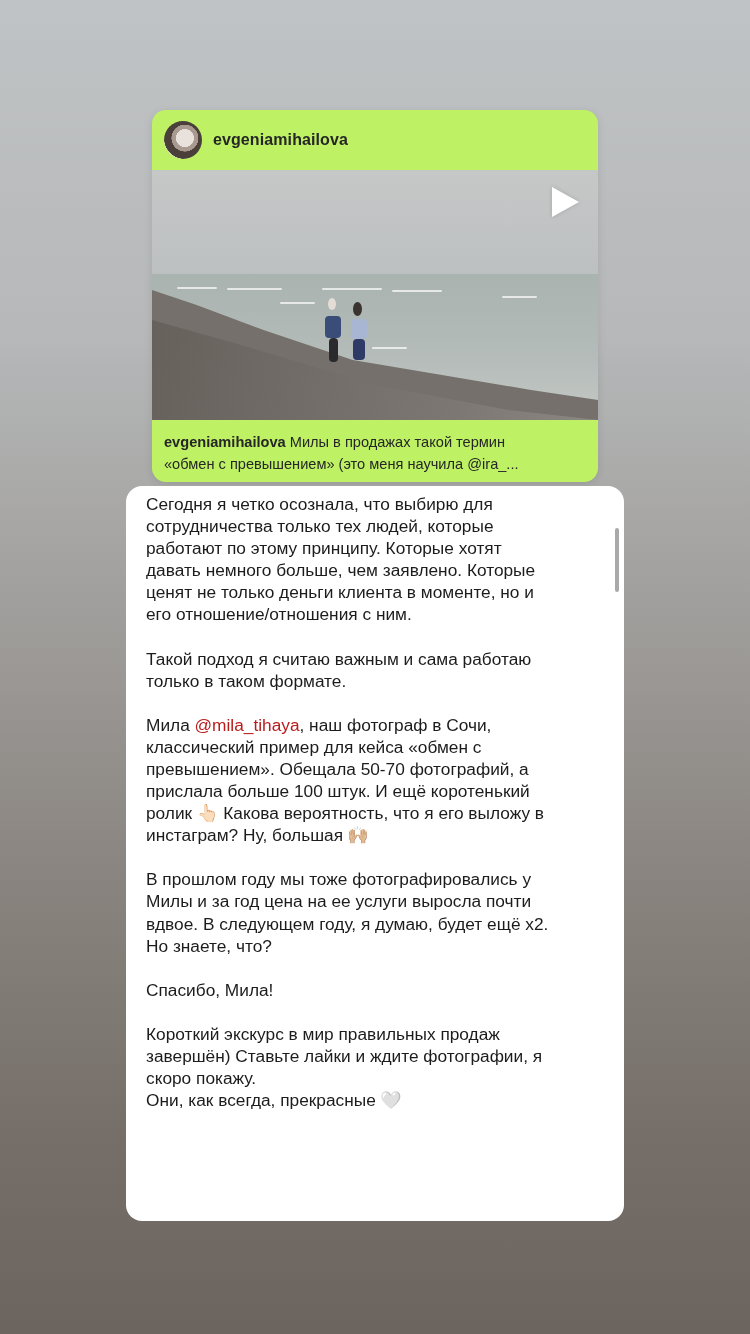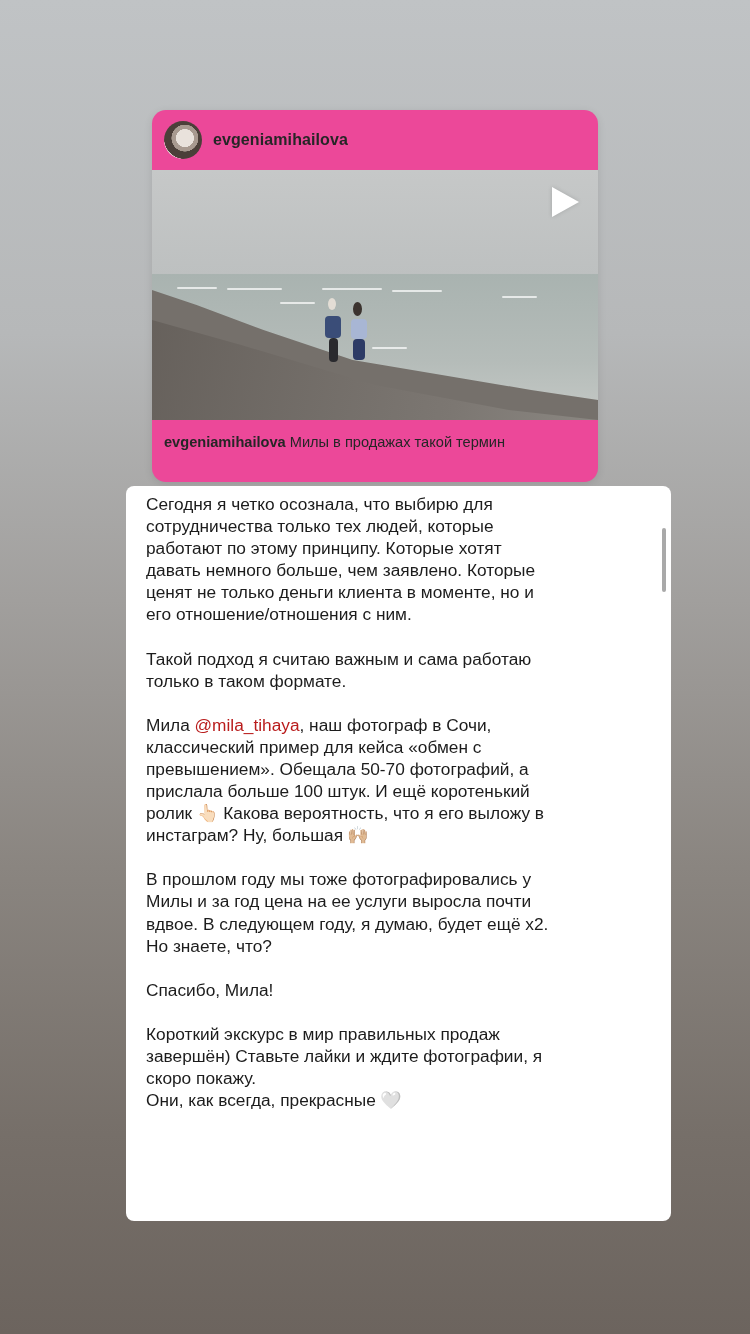--- a/index.html
+++ b/index.html
@@ -6,21 +6,21 @@
   html, body { width: 750px; height: 1334px; overflow: hidden; }
   body {
     font-family: "Liberation Sans", "DejaVu Sans", sans-serif;
     background: linear-gradient(to bottom, #c0c3c5 0%, #b6b8b9 25%, #a19f9d 45%, #8a8580 65%, #766f69 85%, #6c645e 100%);
     position: relative;
   }
   .post-card {
     position: absolute;
     left: 152px; top: 110px;
     width: 446px; height: 372px;
-    background: #ec4899;
+    background: #bef264;
     border-radius: 14px;
     overflow: hidden;
     box-shadow: 0 2px 8px rgba(0,0,0,0.10);
   }
   .post-header {
     height: 60px;
     display: flex; align-items: center;
     padding-left: 12px;
   }
   .avatar {
@@ -67,23 +67,23 @@
     padding: 11px 12px 0 12px;
     font-size: 14.6px;
     line-height: 22px;
     color: #262626;
     white-space: nowrap;
   }
   .caption b { font-weight: bold; }
   .text-card {
     position: absolute;
     left: 126px; top: 486px;
-    width: 545px; height: 735px;
+    width: 498px; height: 735px;
     background: #fff;
-    border-radius: 8px;
+    border-radius: 16px;
     overflow: hidden;
   }
   .text-body {
     padding: 7px 10px 0 20px;
     font-size: 17.3px;
     line-height: 22.1px;
     color: #1c1c1c;
   }
   .para { margin-bottom: 22px; white-space: pre-line; }
   .mention { color: #b91c1c; }
@@ -117,20 +117,21 @@
     <div class="person" style="left:176px;top:128px;width:8px;height:12px;background:#e3ddd5;border-radius:50%;"></div>
     <div class="person" style="left:173px;top:146px;width:16px;height:22px;background:#3a4d78;"></div>
     <div class="person" style="left:177px;top:168px;width:9px;height:24px;background:#2a2a2e;"></div>
     <div class="person" style="left:201px;top:132px;width:9px;height:14px;background:#3b332f;border-radius:50%;"></div>
     <div class="person" style="left:199px;top:149px;width:16px;height:20px;background:#a8b6d4;"></div>
     <div class="person" style="left:201px;top:169px;width:12px;height:21px;background:#2d3b66;"></div>
     <div class="play-icon"></div>
   </div>
   <div class="caption">
     <b>evgeniamihailova</b><span> Милы в продажах такой термин</span><br>
+    <span>«обмен с превышением» (это меня научила @ira_...</span>
   </div>
 </div>
 
 <div class="text-card">
   <div class="text-body">
     <p class="para">Сегодня я четко осознала, что выбирю для
 сотрудничества только тех людей, которые
 работают по этому принципу. Которые хотят
 давать немного больше, чем заявлено. Которые
 ценят не только деньги клиента в моменте, но и

